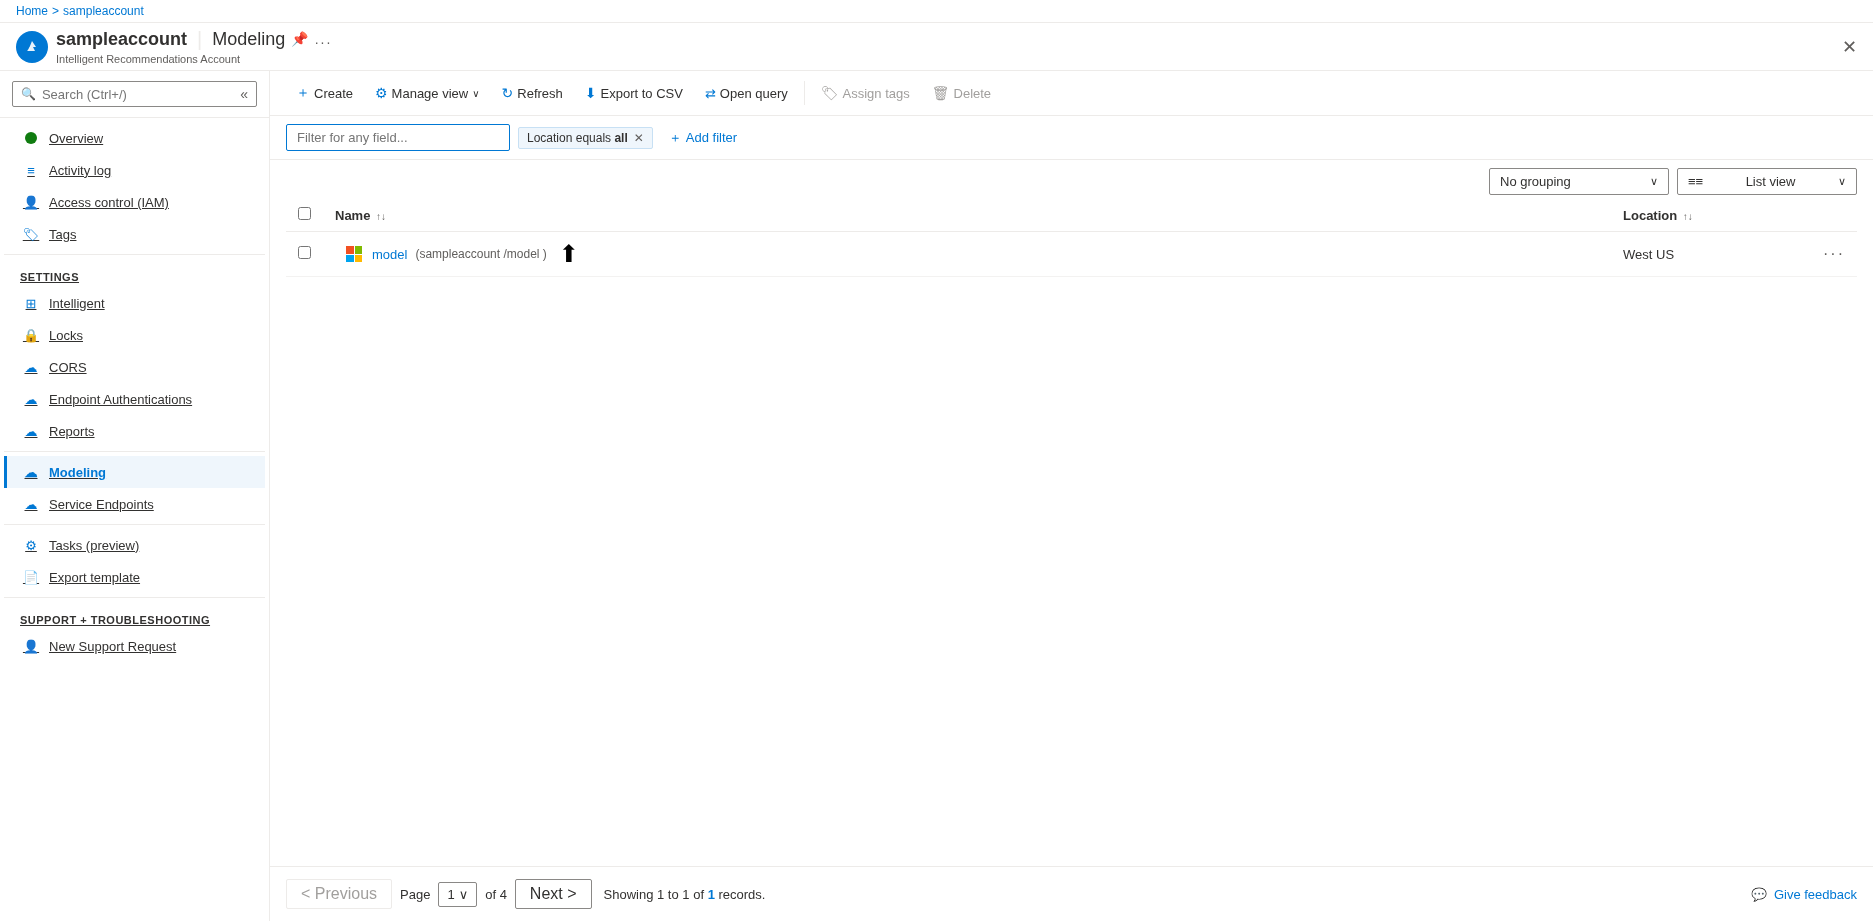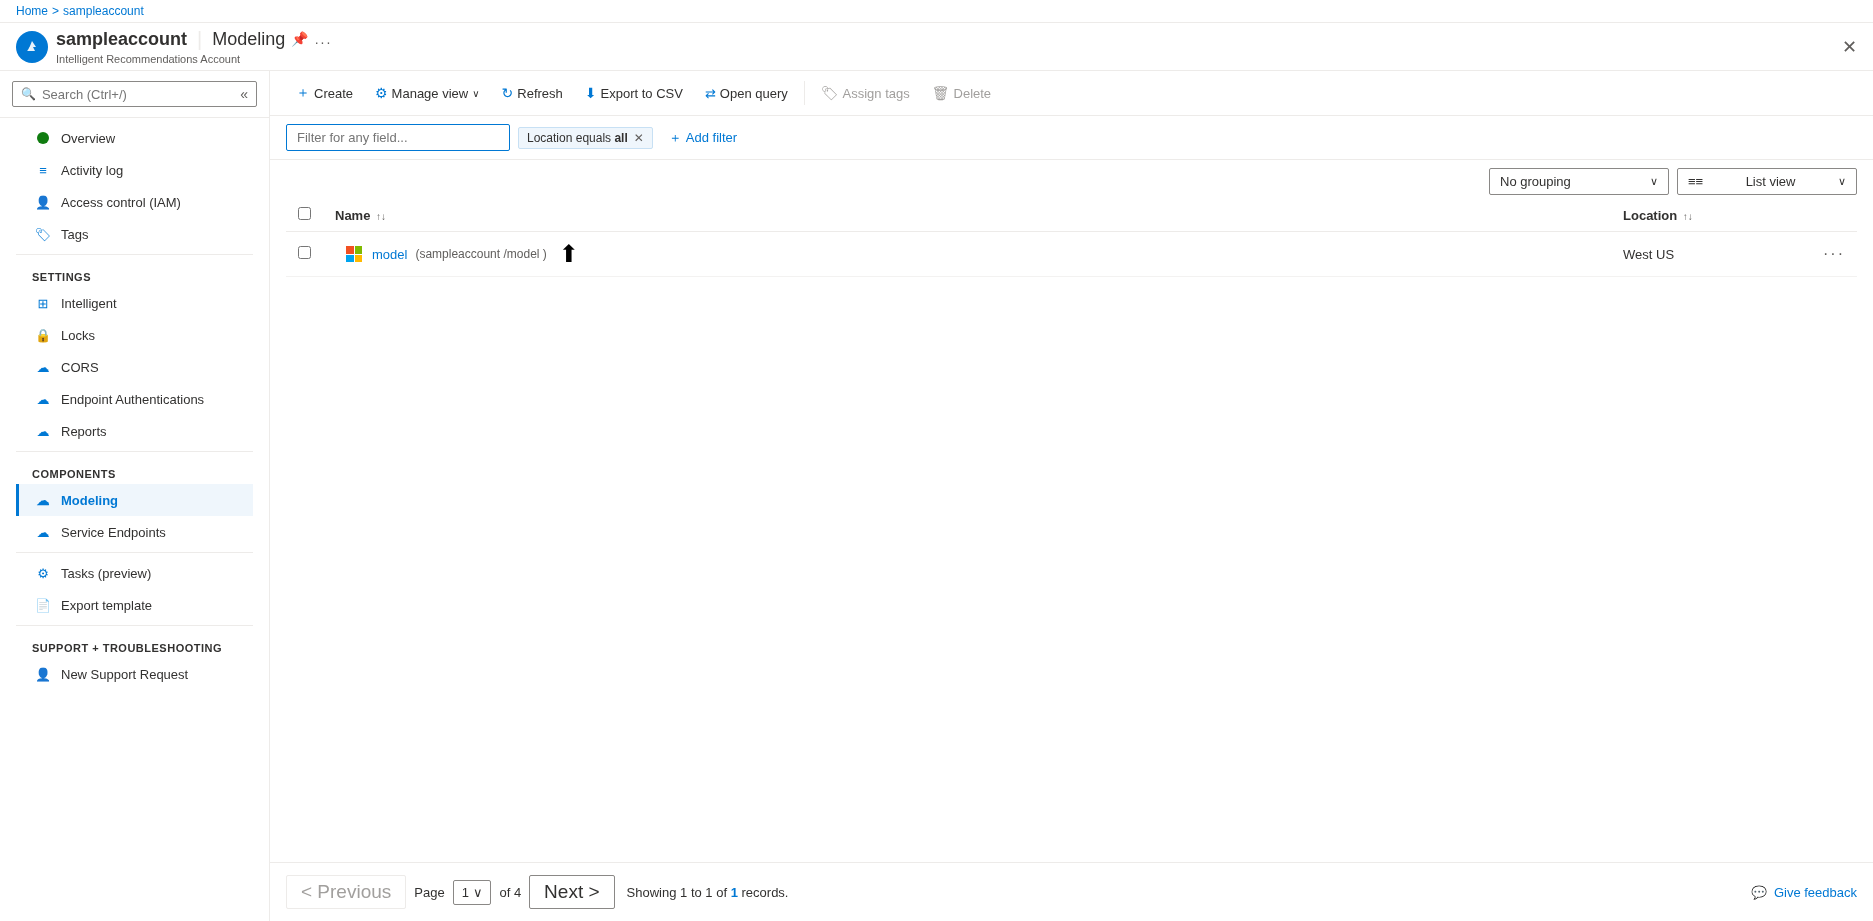--- a/index.html
+++ b/index.html
@@ -26,21 +26,21 @@
     .main-layout { display: flex; flex: 1; overflow: hidden; }
 
     
     .sidebar { width: 270px; background: #fff; border-right: 1px solid #edebe9; display: flex; flex-direction: column; flex-shrink: 0; overflow-y: auto; }
     .sidebar-search { padding: 10px 12px; border-bottom: 1px solid #edebe9; }
     .sidebar-search-box { display: flex; align-items: center; border: 1px solid #8a8886; border-radius: 2px; padding: 4px 8px; gap: 6px; background: #fff; }
     .sidebar-search-box input { border: none; outline: none; font-size: 13px; color: #323130; width: 100%; background: transparent; }
     .sidebar-search-icon { color: #605e5c; font-size: 12px; }
     .sidebar-collapse { margin-left: auto; cursor: pointer; color: #605e5c; font-size: 14px; }
 
-    .sidebar-nav { flex: 1; padding: 4px 16px; }
+    .sidebar-nav { flex: 1; padding: 4px 4px; text-decoration: underline; }
     .sidebar-item { display: flex; align-items: center; gap: 10px; padding: 8px 16px; cursor: pointer; color: #323130; font-size: 13px; border-left: 3px solid transparent; }
     .sidebar-item.active { background: #eff6fc; border-left: 3px solid #0078d4; color: #0078d4; font-weight: 600; }
     .sidebar-item .icon { width: 16px; height: 16px; flex-shrink: 0; display: flex; align-items: center; justify-content: center; }
     .sidebar-section { padding: 12px 16px 4px; font-size: 11px; font-weight: 600; color: #323130; text-transform: uppercase; letter-spacing: 0.5px; }
     .sidebar-divider { border: none; border-top: 1px solid #edebe9; margin: 4px 0; }
 
     
     .icon-circle-green { width: 12px; height: 12px; background: #107c10; border-radius: 50%; }
 
     
@@ -83,21 +83,21 @@
     .ms-logo-q1 { background: #f25022; }
     .ms-logo-q2 { background: #7fba00; }
     .ms-logo-q3 { background: #00a4ef; }
     .ms-logo-q4 { background: #ffb900; }
 
     
     .cursor-arrow { display: inline-block; font-size: 24px; color: #000; margin-left: 8px; }
 
     
     .pagination { display: flex; align-items: center; gap: 8px; padding: 12px 16px; border-top: 1px solid #edebe9; flex-shrink: 0; background: #fff; }
-    .page-btn { border: 1px solid #8a8886; background: #fff; border-radius: 2px; padding: 5px 14px; cursor: pointer; font-size: 19px; color: #323130; }
+    .page-btn { border: 1px solid #8a8886; background: #fff; border-radius: 2px; padding: 5px 14px; cursor: pointer; font-size: 16px; color: #323130; }
     .page-btn.disabled { color: #a19f9d; border-color: #edebe9; cursor: default; }
     .page-label { font-size: 13px; color: #323130; }
     .page-number { border: 1px solid #8a8886; border-radius: 2px; padding: 4px 8px; font-size: 13px; display: flex; align-items: center; gap: 4px; cursor: pointer; background: #fff; }
     .page-status { font-size: 13px; color: #323130; margin-left: 4px; }
     .page-status strong { font-weight: 600; color: #0078d4; }
     .feedback-btn { margin-left: auto; display: flex; align-items: center; gap: 6px; color: #0078d4; cursor: pointer; font-size: 13px; border: none; background: transparent; }
 
     
     ::-webkit-scrollbar { width: 6px; height: 6px; }
     ::-webkit-scrollbar-track { background: #f1f1f1; }
@@ -186,21 +186,20 @@
         <span class="icon" style="color:#0078d4;font-size:13px;">☁</span>
         <span>Endpoint Authentications</span>
       </div>
       <div class="sidebar-item">
         <span class="icon" style="color:#0078d4;font-size:13px;">☁</span>
         <span>Reports</span>
       </div>
 
       <hr class="sidebar-divider">
 
-      <div class="sidebar-section">Components</div>
       <div class="sidebar-item active">
         <span class="icon" style="color:#0078d4;font-size:13px;">☁</span>
         <span>Modeling</span>
       </div>
       <div class="sidebar-item">
         <span class="icon" style="color:#0078d4;font-size:13px;">☁</span>
         <span>Service Endpoints</span>
       </div>
 
       <hr class="sidebar-divider">

